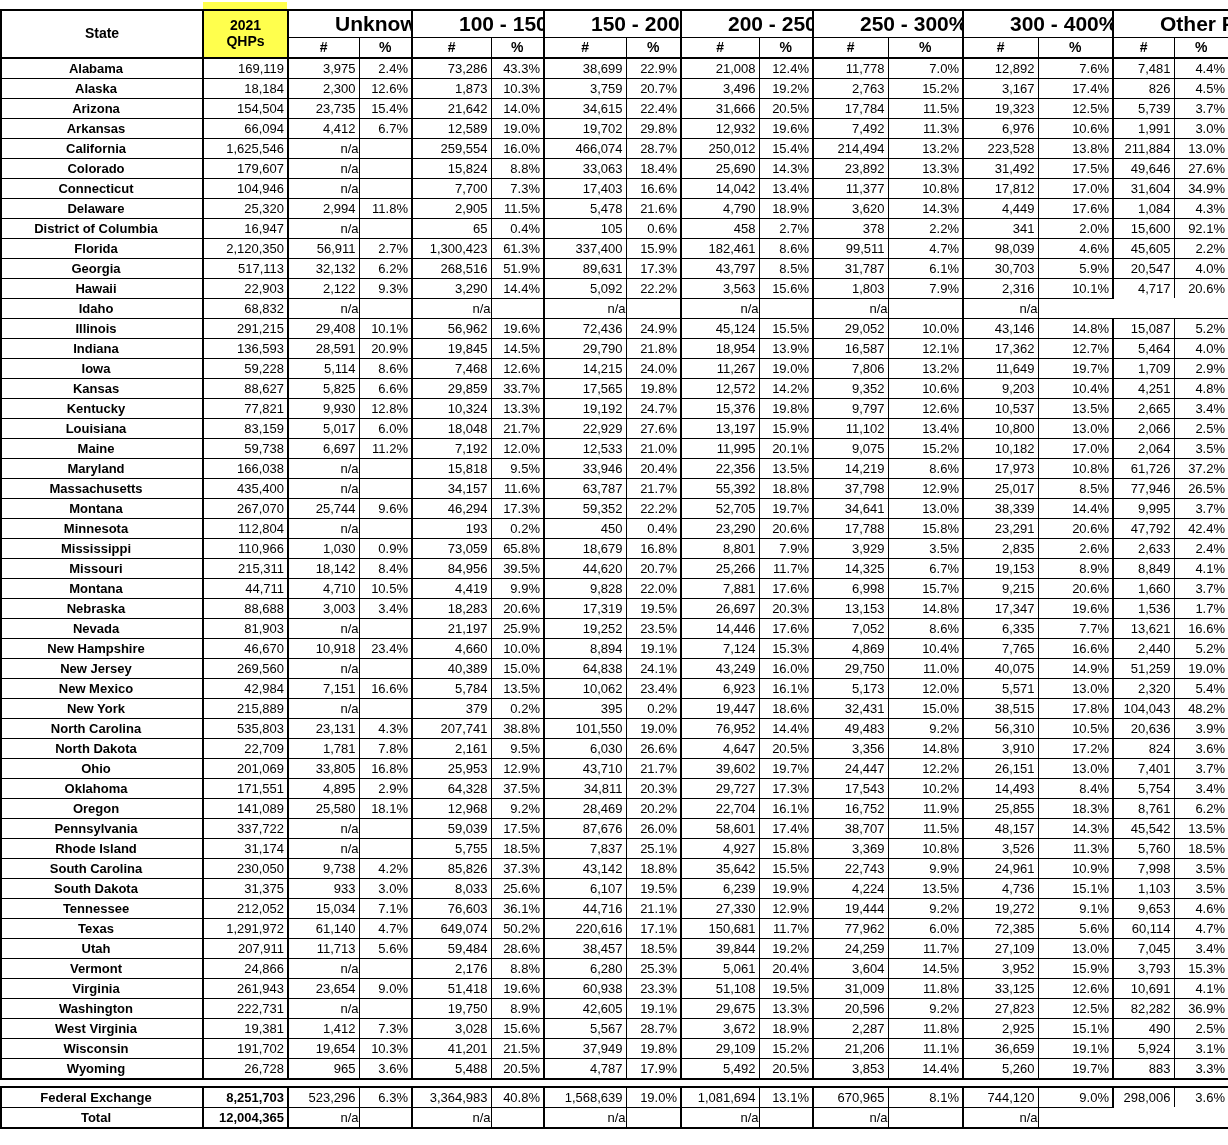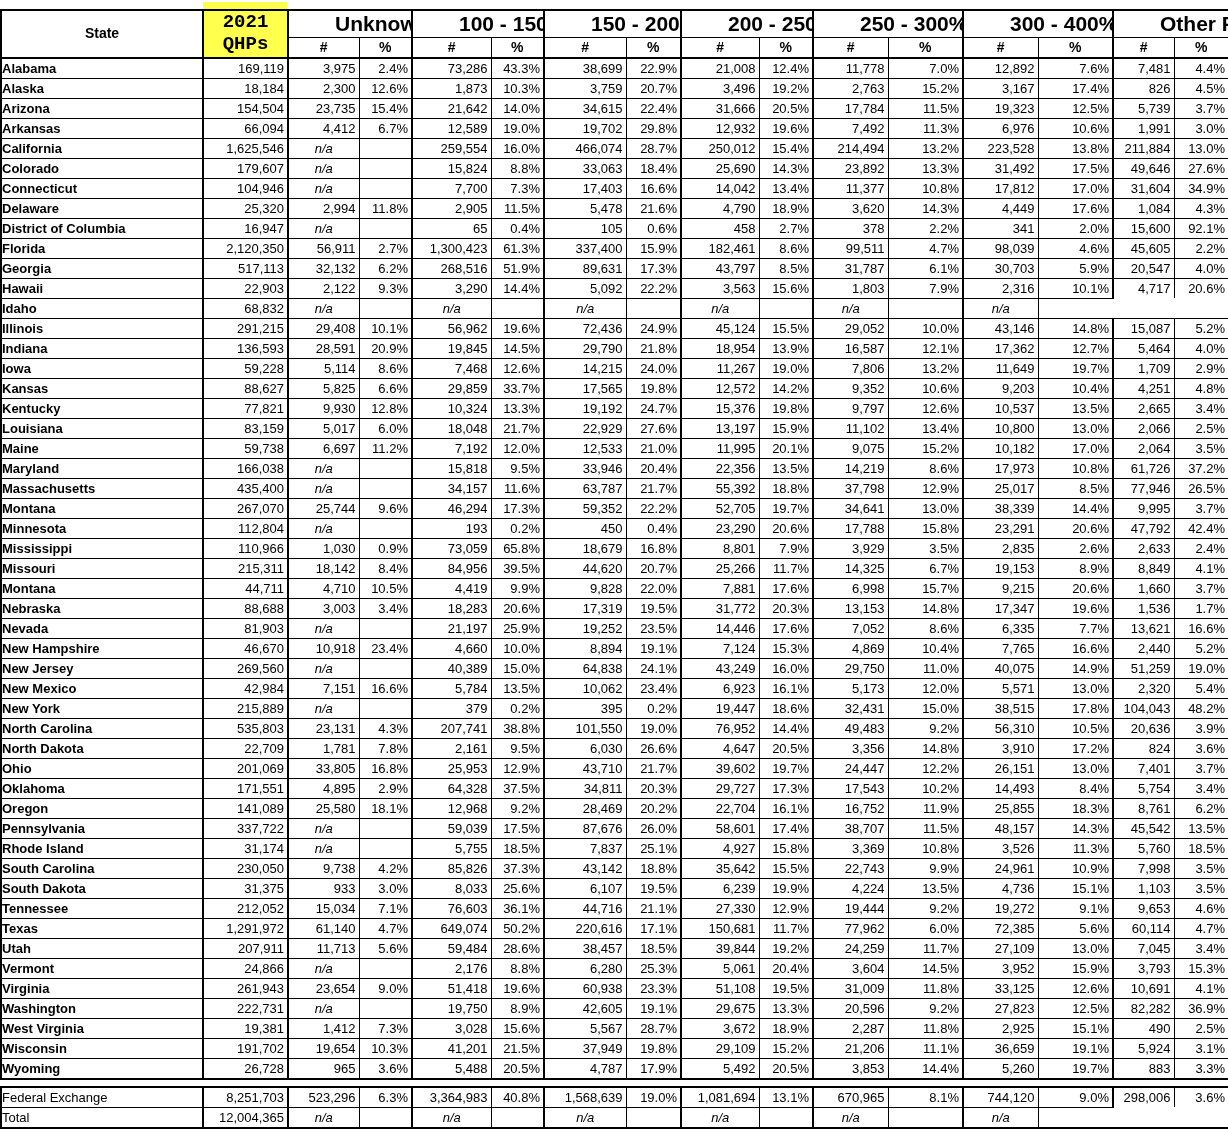--- a/index.html
+++ b/index.html
@@ -17,35 +17,35 @@
     box-sizing:border-box; padding:0; margin:0;
     overflow:hidden; white-space:nowrap;
     font-size:13px; height:20px; line-height:19px;
     vertical-align:middle;
   }
 
   
   thead th { font-weight:bold; text-align:center; }
   tr.group-row th.grp { height:27px; font-size:21px;padding-left:46px; }
   th.state-h { font-size:14px;margin-top:11px; }
-  th.qhps-h { background:var(--yellow); font-size:19px; line-height:1.12;font-family:Liberation Mono, monospace; }
+  th.qhps-h { background:var(--yellow); font-size:14px; line-height:1.12; }
   tr.sub-row th { height:20px; font-size:14px; border-top:1px solid #000; border-bottom:2px solid #000; }
   thead th[rowspan] { border-bottom:2px solid #000; }
 
   
   .bL2 { border-left:2px solid #000; }
   .bL1 { border-left:1px solid #000; }
 
   
   tbody td { border-top:1px solid #000; }
   tbody.state-body td { height:19.9px; }
-  td.state { font-weight:bold; text-align:left; padding-right:12px; }
+  td.state { font-weight:bold; text-align:center; padding-right:12px; }
   td.num { text-align:right; padding-right:3px; }
-  td.na { font-style:italic; text-align:center; padding-right:0; }
-  table.summary td.state, table.summary td.qhps { font-weight:normal;margin-left:17px; }
+  td.na { text-align:right; padding-right:0; }
+  table.summary td.state, table.summary td.qhps { font-weight:bold;margin-left:17px; }
 </style>
 </head>
 <body>
 
 <div class="top-strip">
   <div class="yellow-spill"></div>
 </div>
 
 <table class="main">
   <colgroup>
@@ -585,21 +585,21 @@
       </tr>
       <tr>
         <td class="state">Nebraska</td>
         <td class="num qhps bL2">88,688</td>
         <td class="num bL2">3,003</td>
         <td class="num bL1">3.4%</td>
         <td class="num bL2">18,283</td>
         <td class="num bL1">20.6%</td>
         <td class="num bL2">17,319</td>
         <td class="num bL1">19.5%</td>
-        <td class="num bL2">31,772</td>
+        <td class="num bL2">26,697</td>
         <td class="num bL1">20.3%</td>
         <td class="num bL2">13,153</td>
         <td class="num bL1">14.8%</td>
         <td class="num bL2">17,347</td>
         <td class="num bL1">19.6%</td>
         <td class="num bL2">1,536</td>
         <td class="num bL1">1.7%</td>
       </tr>
       <tr>
         <td class="state">Nevada</td>

